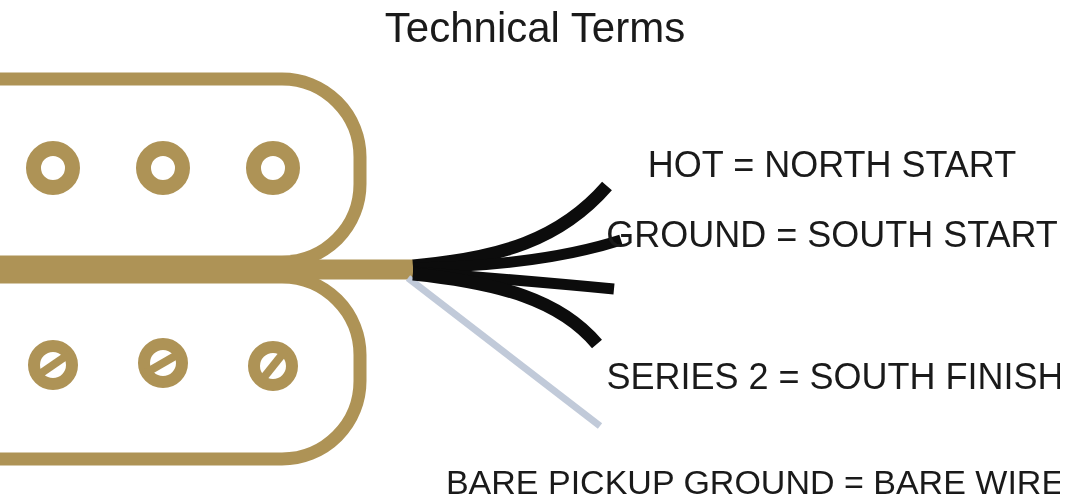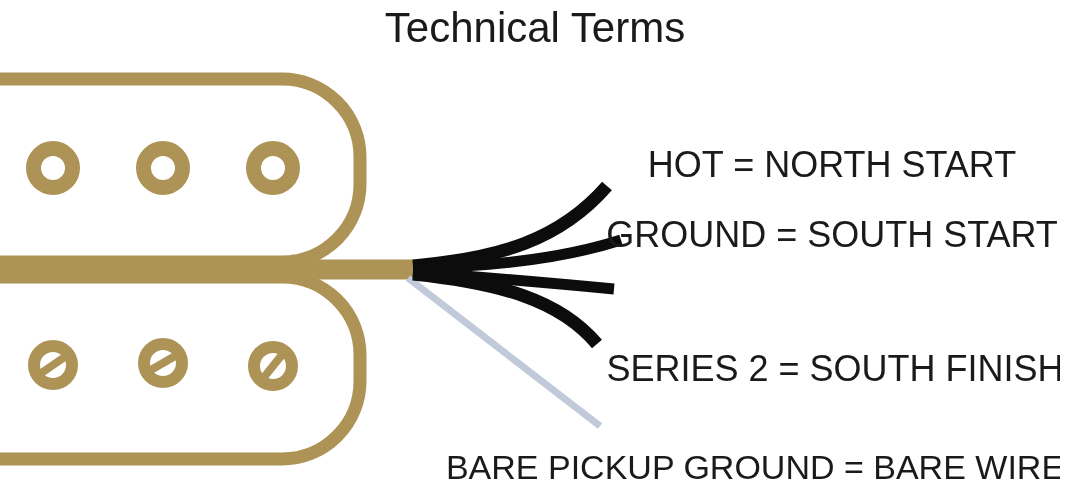--- a/index.html
+++ b/index.html
@@ -83,16 +83,16 @@
     <line class="bare-wire" x1="408" y1="278" x2="600" y2="426"></line>
 
     <path class="wire wire-thick" d="M 413 266 C 500 258, 560 240, 607 186"></path>
     <path class="wire wire-thin" d="M 413 268 Q 540 266 621 240"></path>
     <path class="wire wire-thin" d="M 413 272 Q 520 280 614 289"></path>
     <path class="wire wire-thick" d="M 413 274 C 500 283, 560 300, 597 344"></path>
   </svg>
 
   <div class="wire-label" style="left:832px;top:217px;">GROUND = SOUTH START</div>
   <div class="wire-label" style="left:832px;top:147px;">HOT = NORTH START</div>
-  <div class="wire-label" style="left:835px;top:351px;text-align:right;">SERIES 2 = SOUTH FINISH</div>
-  <div class="bare-label" style="left:755px;top:449px;">BARE PICKUP GROUND = BARE WIRE</div>
+  <div class="wire-label" style="left:835px;top:359px;text-align:right;">SERIES 2 = SOUTH FINISH</div>
+  <div class="bare-label" style="left:755px;top:464px;">BARE PICKUP GROUND = BARE WIRE</div>
 
 </div>
 
 </body></html>

